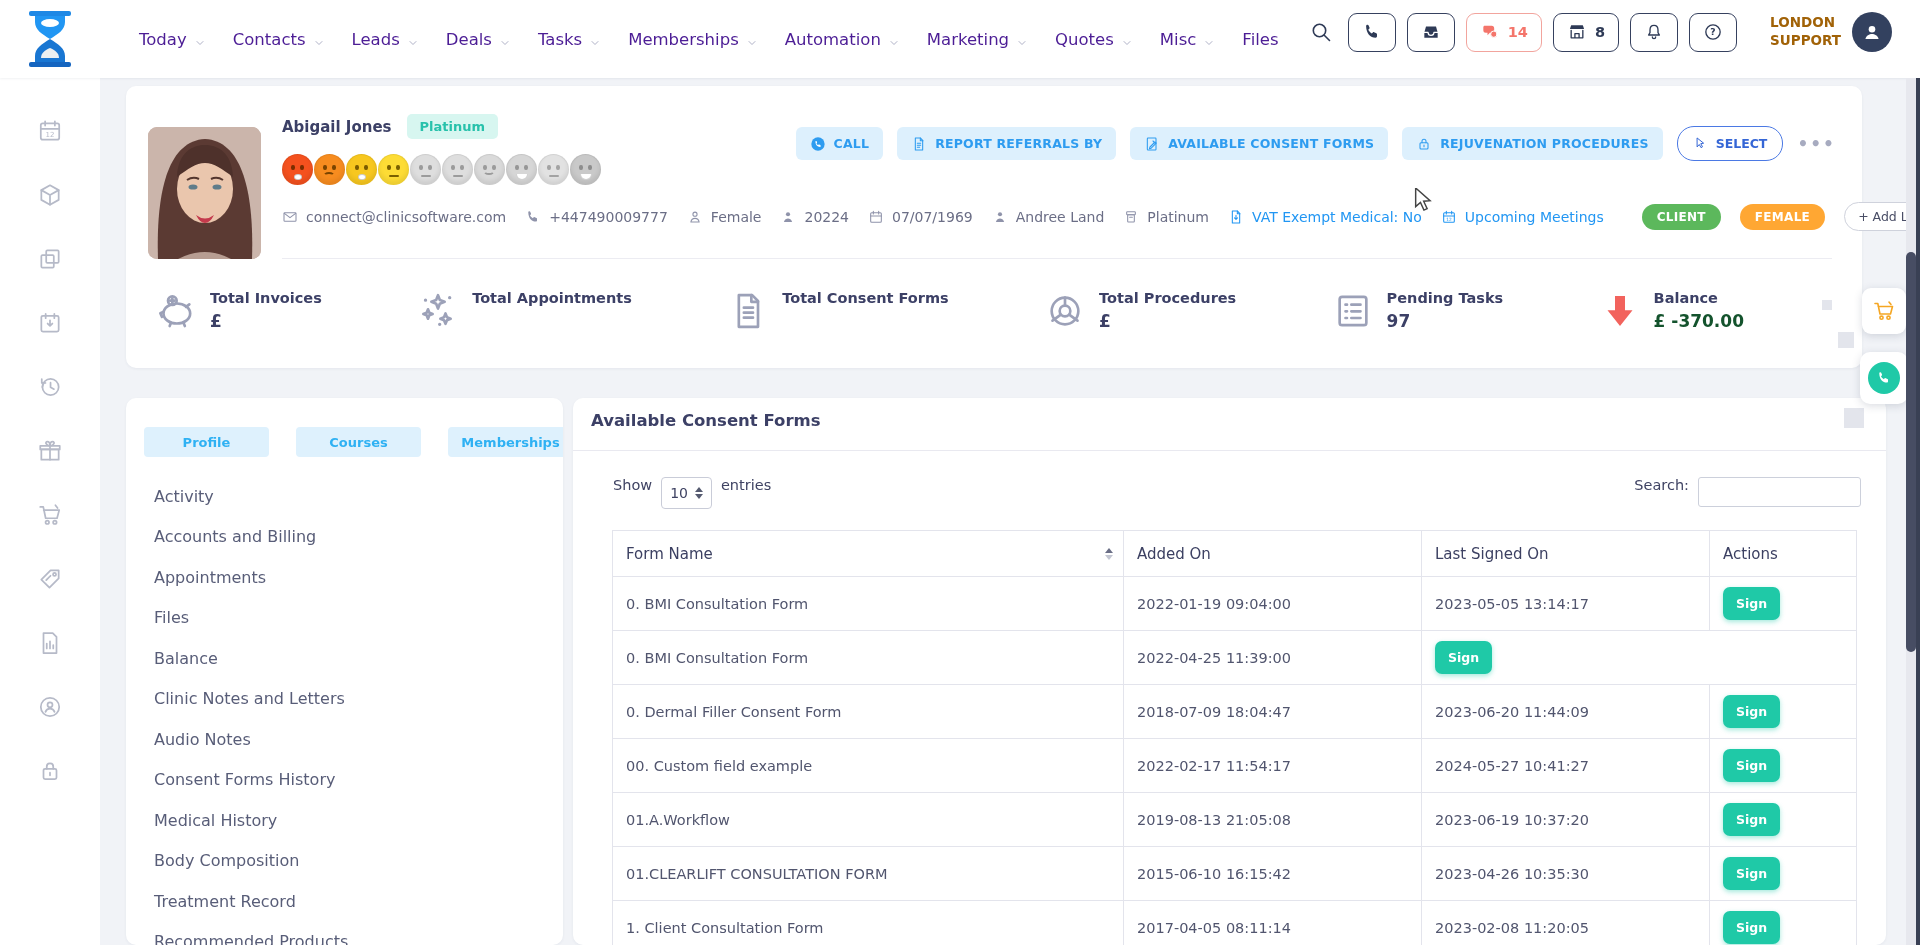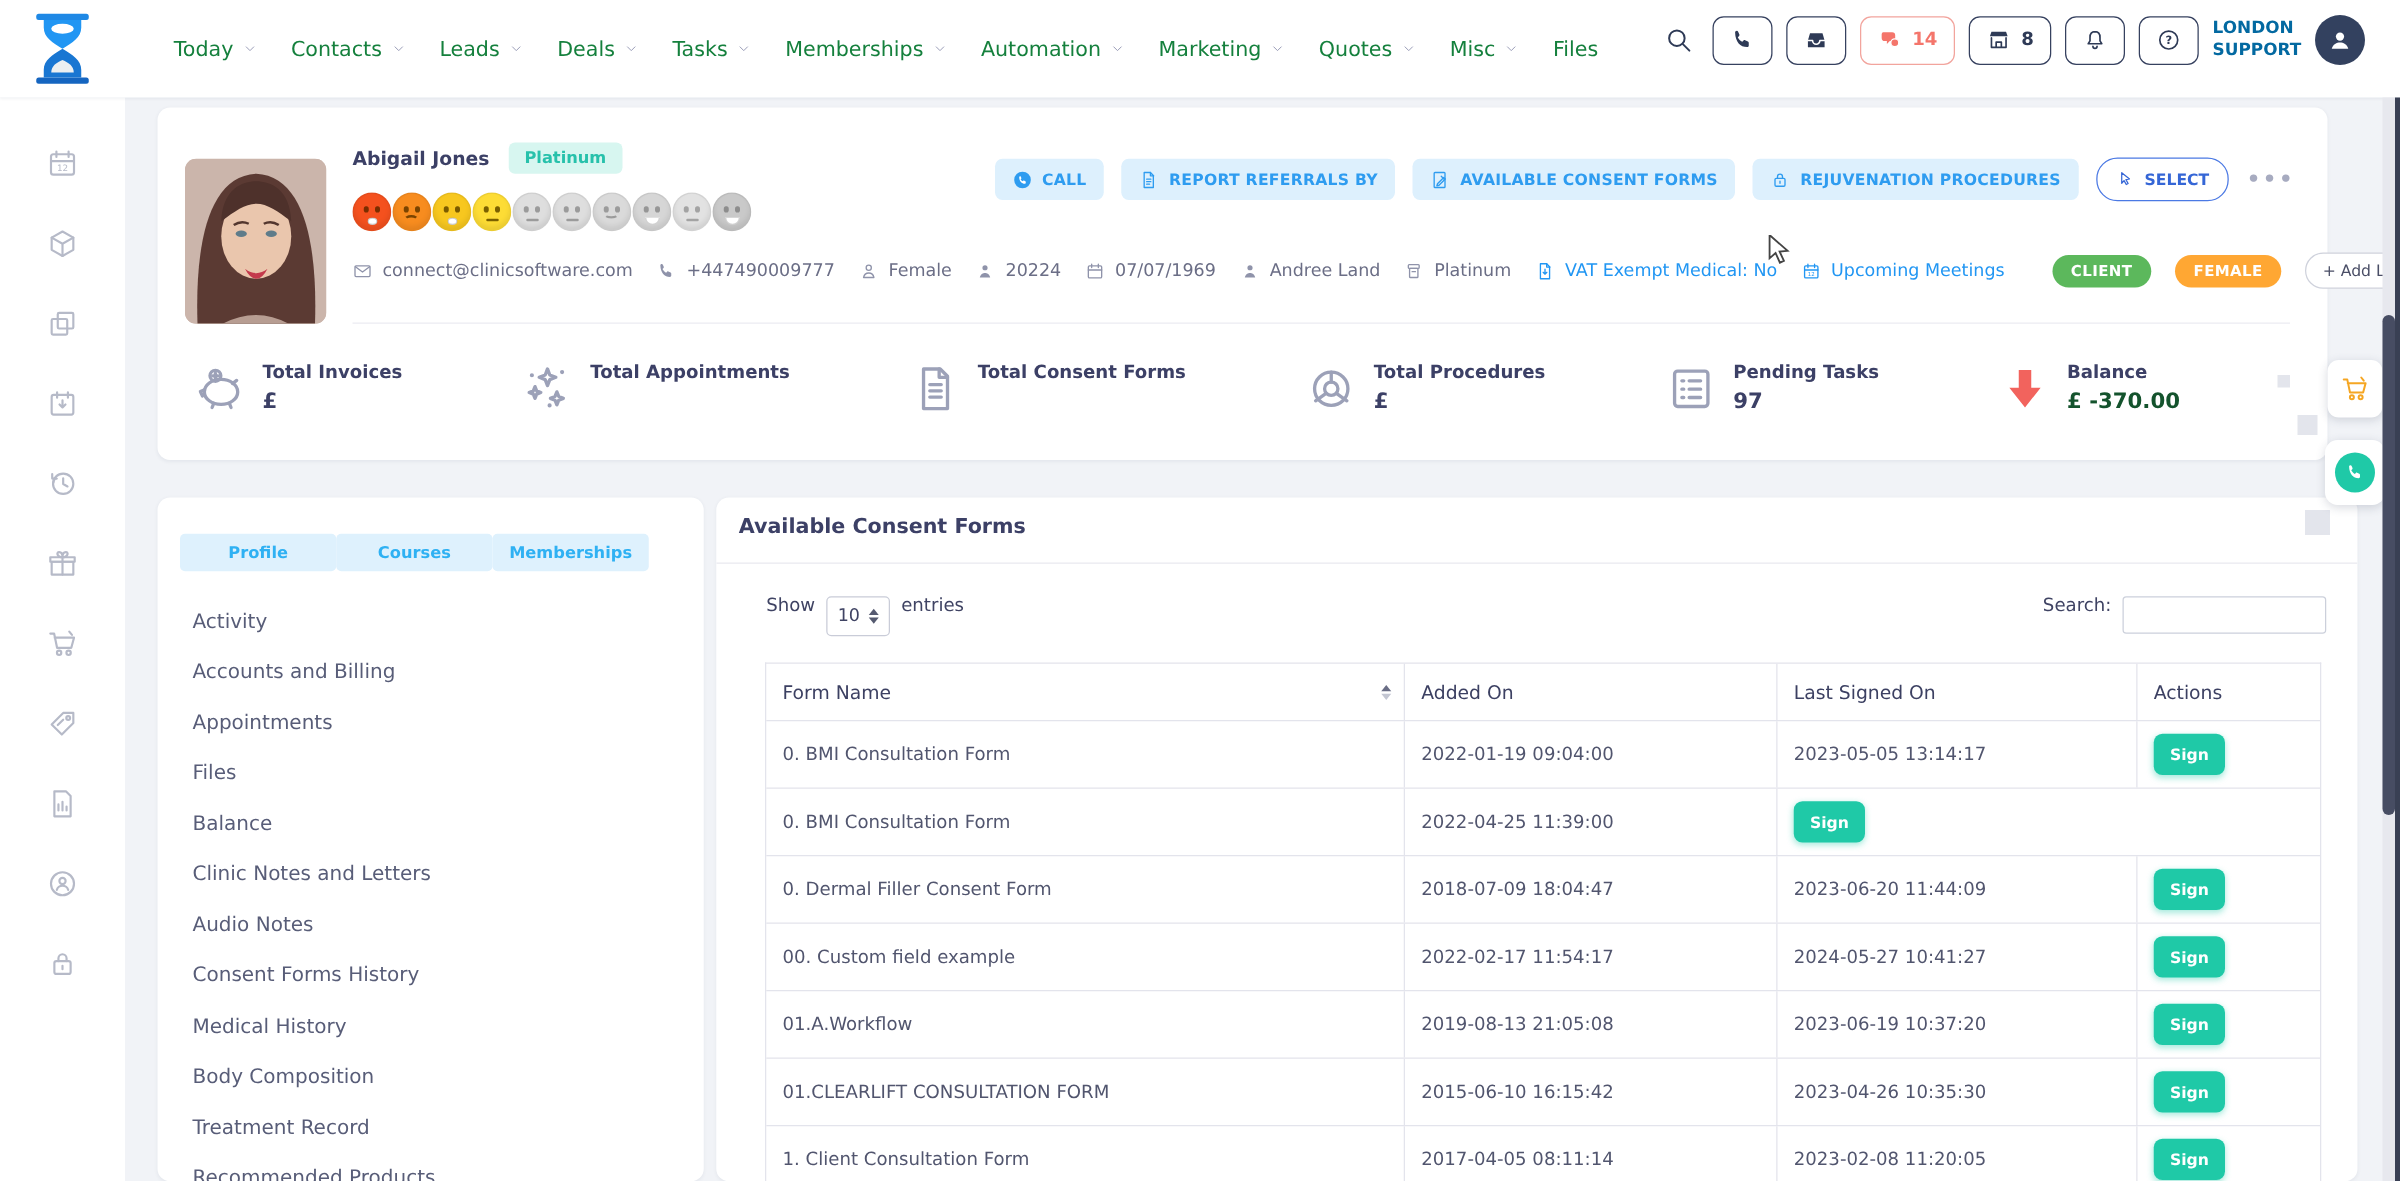--- a/index.html
+++ b/index.html
@@ -4,30 +4,30 @@
 <style>
   html,body{margin:0;padding:0;background:#f1f3f7;font-family:"DejaVu Sans","Liberation Sans",sans-serif;}
   #screen{position:relative;width:1920px;height:945px;overflow:hidden;background:#f1f3f7;}
   svg{display:block}
   .svgi svg{width:100%;height:100%}
 
   
   .navbar{position:absolute;left:0;top:0;width:1920px;height:78px;background:#fff;box-shadow:0 1px 2px rgba(60,70,100,.07);z-index:20}
   .logo{position:absolute;left:27px;top:9px;width:46px;height:60px}
   .nav-menu{position:absolute;left:139px;top:0;height:78px;display:flex;align-items:center;gap:27px}
-  .nav-item{display:flex;align-items:center;gap:7px;color:#15803d;font-size:16.5px;font-weight:500;cursor:pointer;white-space:nowrap}
+  .nav-item{display:flex;align-items:flex-end;gap:7px;color:#4c1d95;font-size:16.5px;font-weight:500;cursor:pointer;white-space:nowrap}
   .nav-item .svgi{width:12px;height:12px;color:#9a9db8}
   .nav-right{position:absolute;right:28px;top:0;height:64px;display:flex;align-items:center;gap:11px}
   .search-plain{width:24px;height:24px;color:#2e3a56;margin-right:4px}
   .icon-btn{display:flex;align-items:center;gap:8px;border:1.6px solid #36415f;border-radius:9px;height:37px;padding:0 13px;color:#2e3a56;background:#fff;cursor:pointer}
   .icon-btn .svgi{width:20px;height:20px}
   .icon-btn .count{font-size:14.5px;font-weight:600;color:#2e3a56}
   .icon-btn.chat{border-color:#f2a49d;color:#f4756b}
   .icon-btn.chat .count{color:#f4756b}
-  .support{font-size:13.5px;font-weight:700;color:#0369a1;line-height:1.3;margin-left:0;white-space:nowrap}
+  .support{font-size:13.5px;font-weight:700;color:#a16207;line-height:1.3;margin-left:22px;white-space:nowrap}
   .avatar{width:40px;height:40px;border-radius:50%;background:#33415f;display:flex;align-items:center;justify-content:center;cursor:pointer}
   .avatar .svgi{width:22px;height:22px;color:#fff}
 
   
   .rail{position:absolute;left:0;top:78px;width:100px;height:867px;background:#fff;display:flex;flex-direction:column;align-items:center;padding-top:40px;box-sizing:border-box;gap:38px}
   .rail-btn{width:26px;height:26px;color:#b6bac8;cursor:pointer}
 
   
   .card{position:absolute;background:#fff;border-radius:10px;box-shadow:0 1px 3px rgba(40,50,80,.06)}
   #topcard{left:126px;top:86px;width:1736px;height:282px}
@@ -63,21 +63,21 @@
   .select-btn{display:flex;align-items:center;gap:8px;background:#fff;border:1.5px solid #4b79e4;color:#3566d6;font-weight:700;font-size:12.5px;height:33px;padding:0 15px;border-radius:17px;cursor:pointer}
   .select-btn .svgi{width:15px;height:15px}
   .more{color:#a7abc0;font-size:17px;letter-spacing:2px;font-weight:700;cursor:pointer}
   .stats{position:absolute;left:30px;right:118px;top:204px;display:flex;justify-content:space-between}
   .stat{display:flex;gap:14px;align-items:center}
   .stat .svgi{width:40px;height:40px;color:#9ca1b8}
   .stat .lbl{font-size:14.5px;font-weight:600;color:#3c4066;white-space:nowrap}
   .stat .val{font-size:17px;font-weight:600;color:#3c4066;margin-top:5px;min-height:20px}
 
   
-  .tabs{position:absolute;left:18px;top:29px;display:flex;gap:0}
+  .tabs{position:absolute;left:18px;top:29px;display:flex;gap:27px}
   .tab{width:125px;height:30px;background:#def1fd;color:#2fb1f3;font-size:13px;font-weight:600;display:flex;align-items:center;justify-content:center;border-radius:4px;cursor:pointer}
   .pmenu{position:absolute;left:28px;top:78px;right:10px}
   .pmenu-item{height:40.5px;display:flex;align-items:center;font-size:16px;color:#585d78;cursor:pointer;white-space:nowrap}
 
   
   .rp-title{position:absolute;left:18px;top:13px;font-size:16.5px;color:#3c4066;font-weight:600}
   .rp-div{position:absolute;left:0;top:52px;width:100%;height:1px;background:#e9e9f0}
   .controls{position:absolute;left:40px;right:25px;top:79px;height:32px;display:flex;align-items:flex-start;font-size:14.5px;color:#3f4363}
   .psize{display:flex;align-items:center;margin:0 9px;border:1px solid #c9ccd8;border-radius:4px;height:30px;padding:0 8px;gap:7px;cursor:pointer}
   .psize .num{font-size:14px;color:#3f4363}

